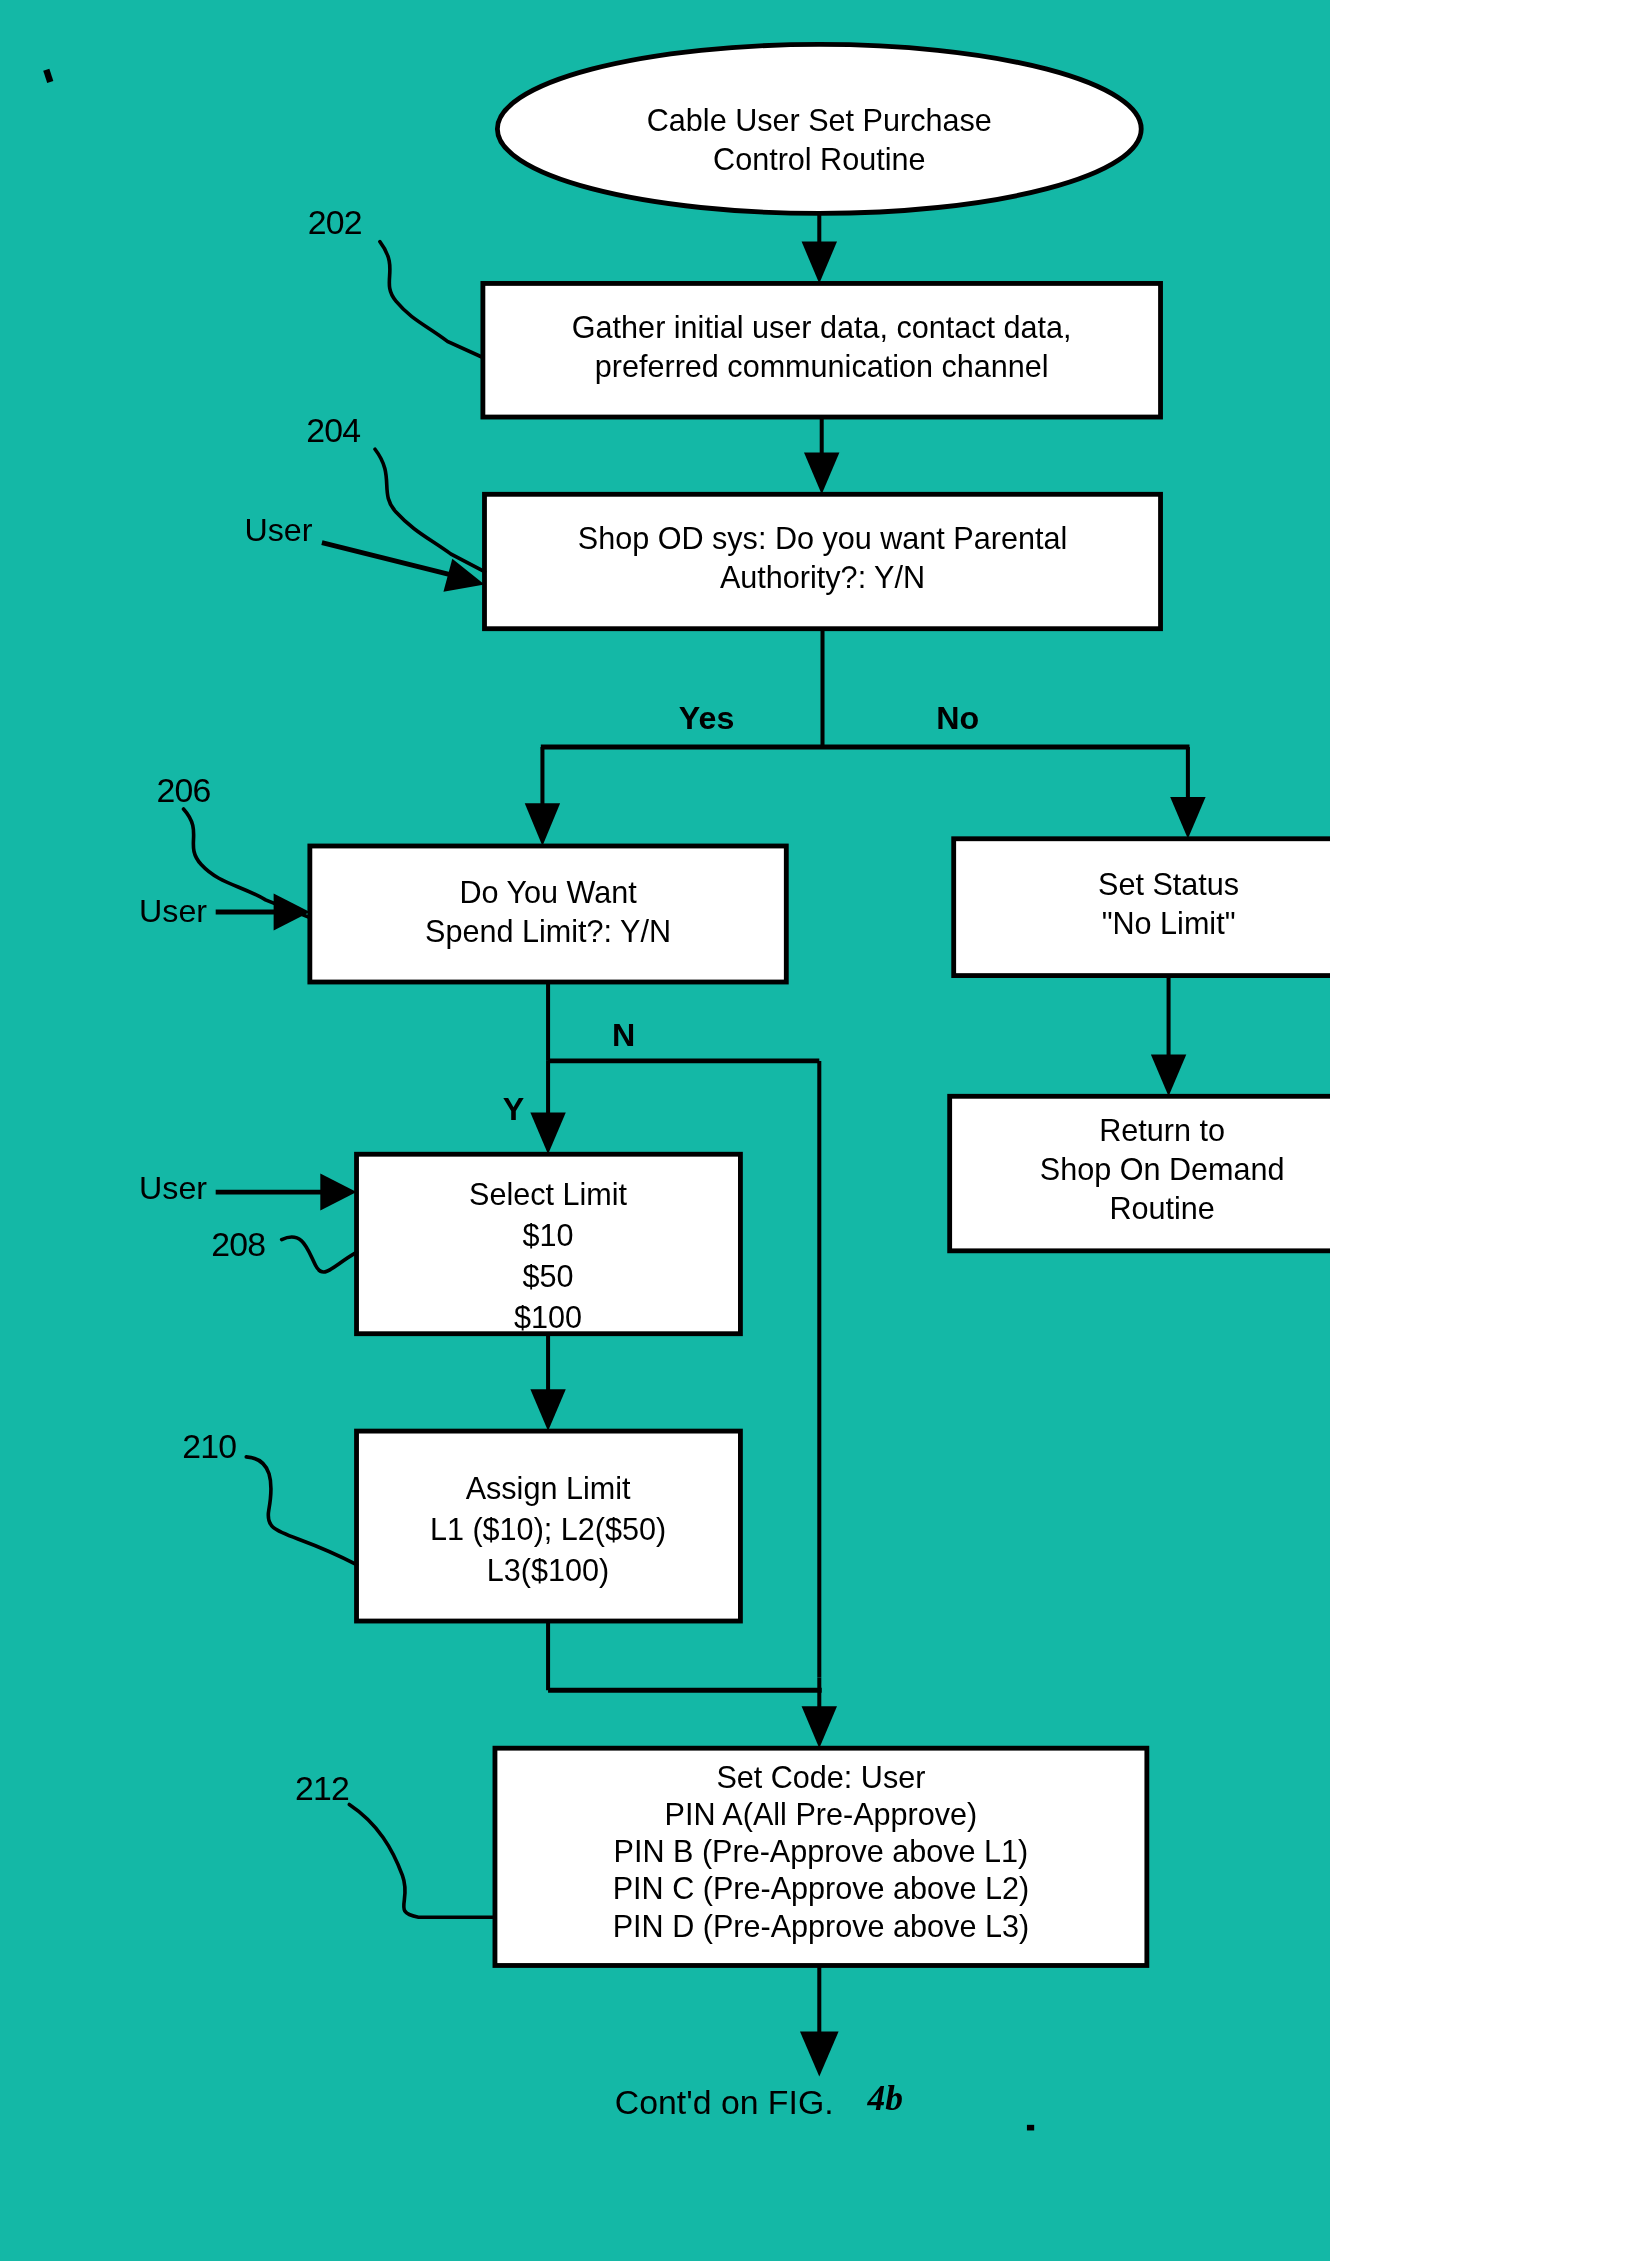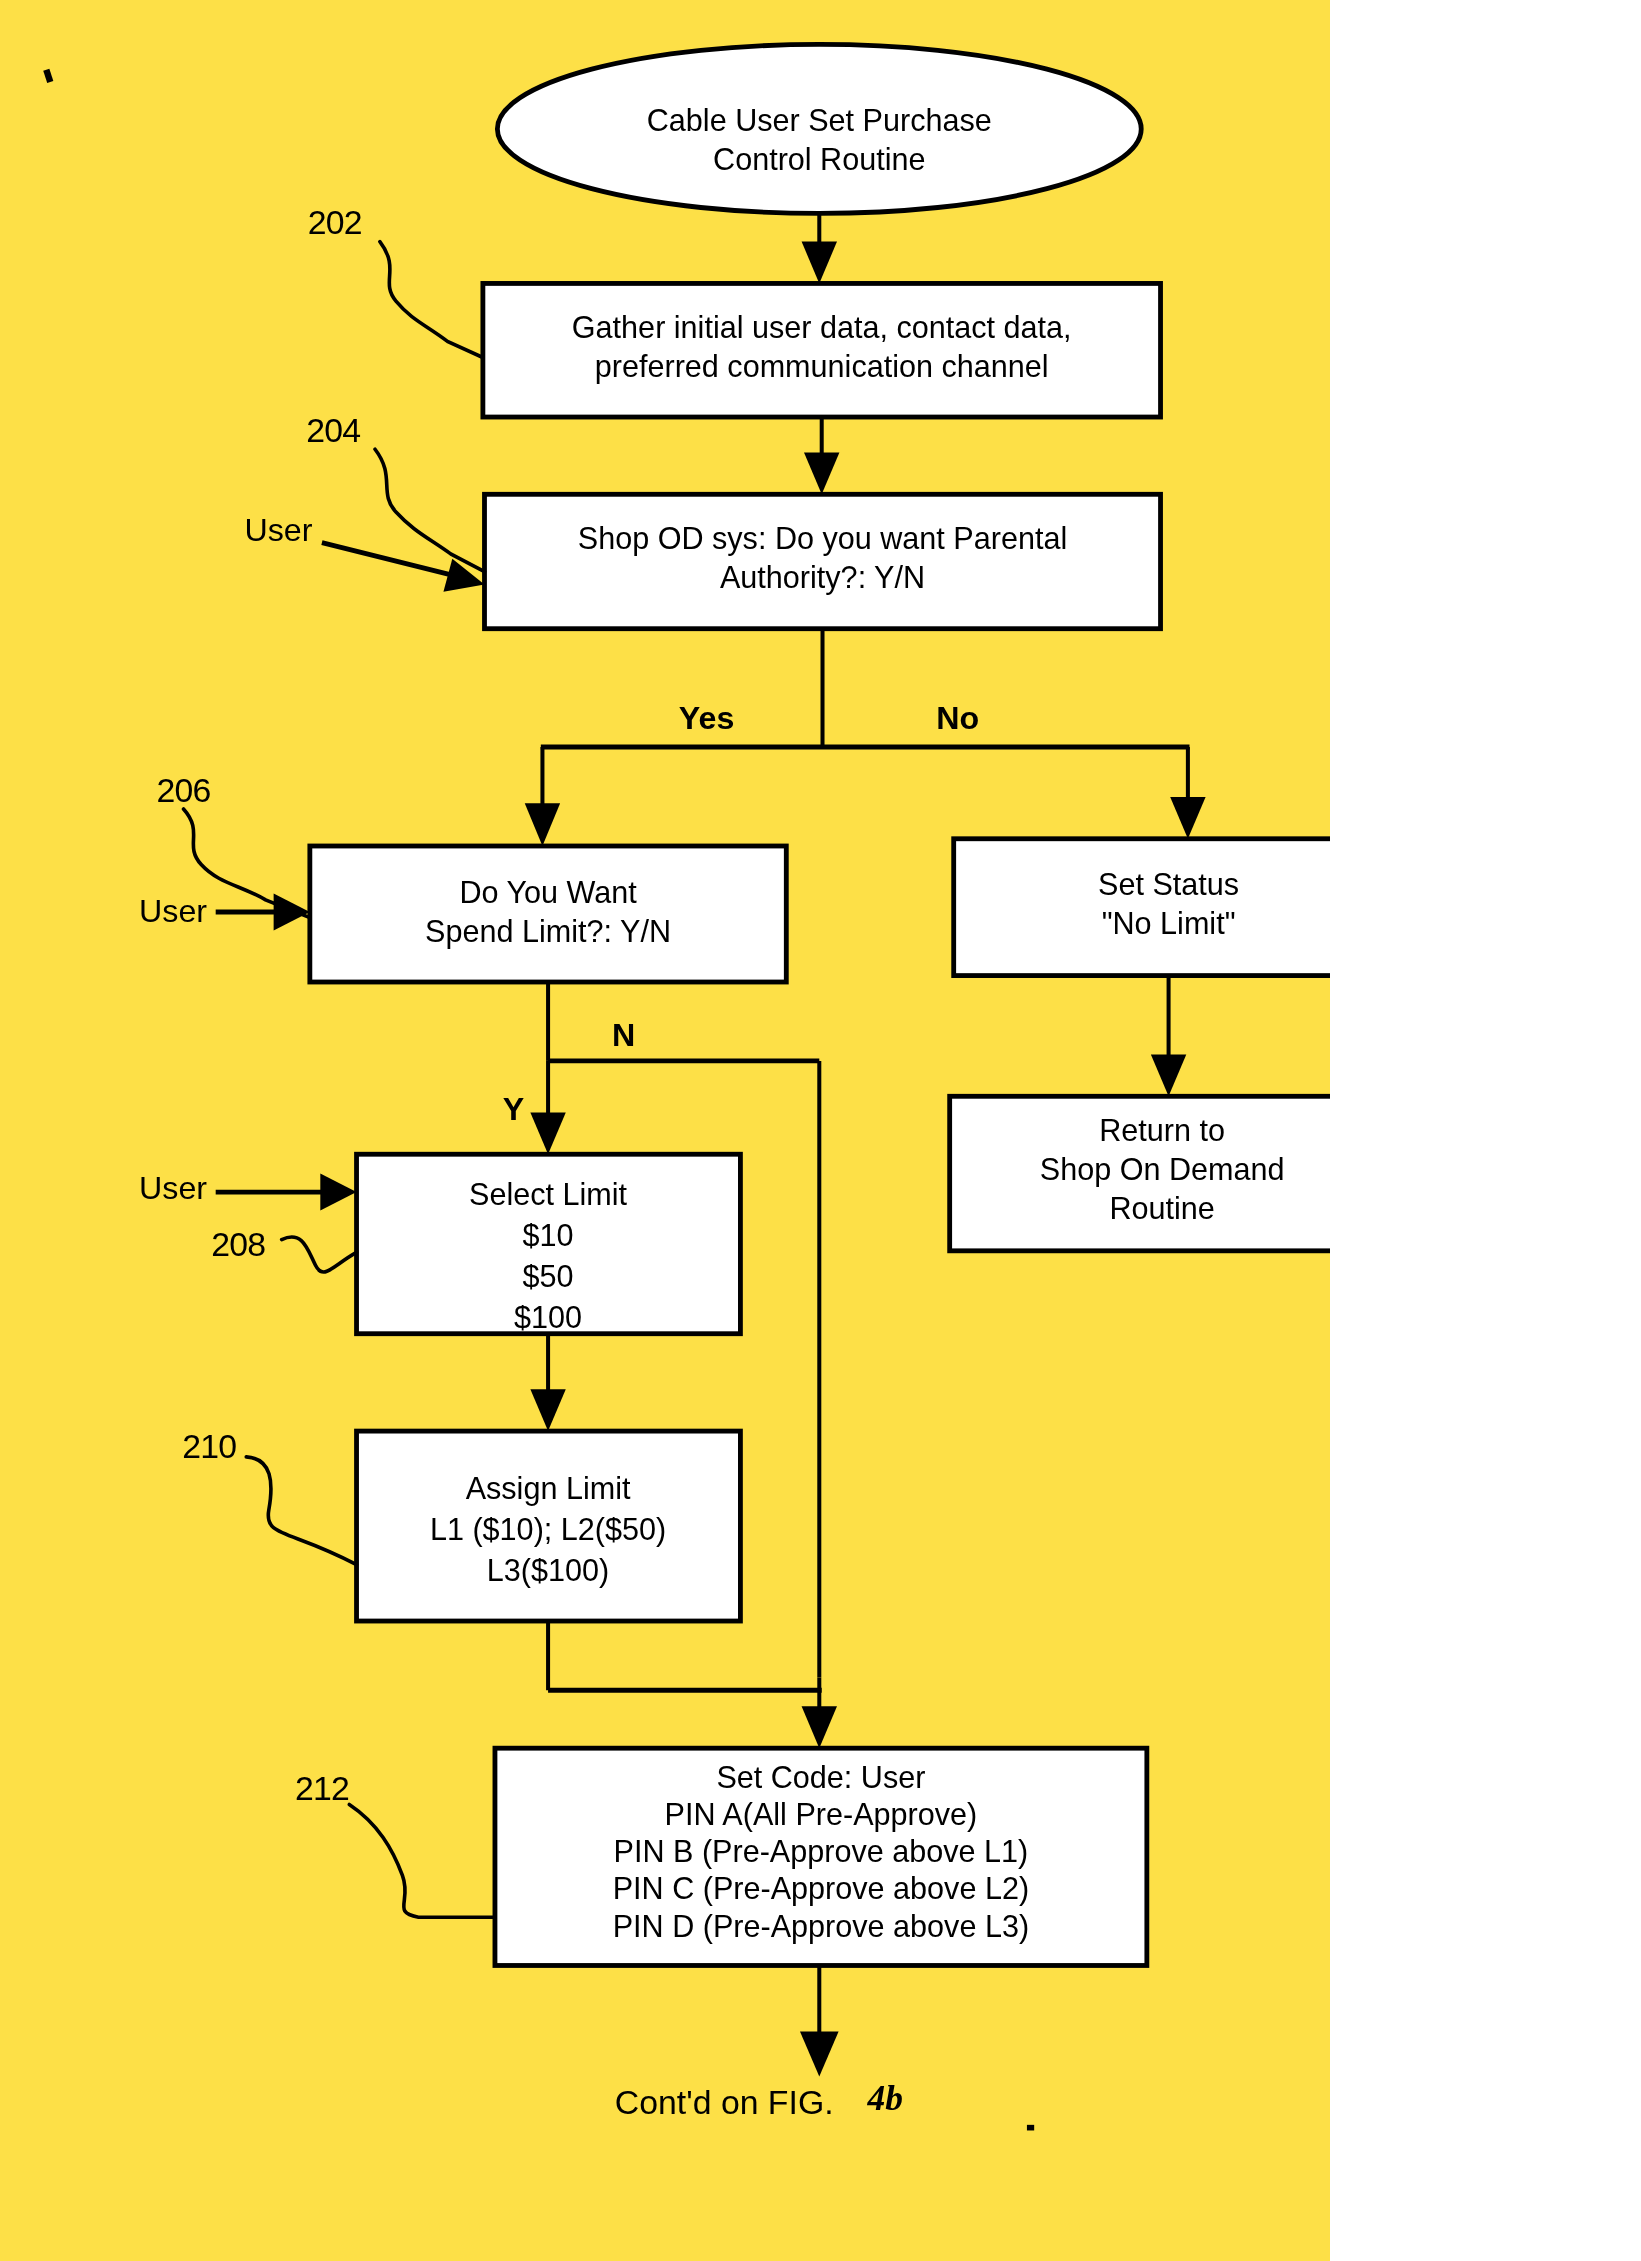--- a/index.html
+++ b/index.html
@@ -7,21 +7,21 @@
     padding: 0;
     background: #ffffff;
   }
   body {
     font-family: "Liberation Sans", sans-serif;
   }
   #page {
     position: relative;
     width: 1330px;
     height: 2261px;
-    background: #fde047;
+    background: #14b8a6;
     overflow: hidden;
   }
   svg#flow {
     position: absolute;
     inset: 0;
     width: 1641px;
     height: 2261px;
     display: block;
   }
   .shape {

